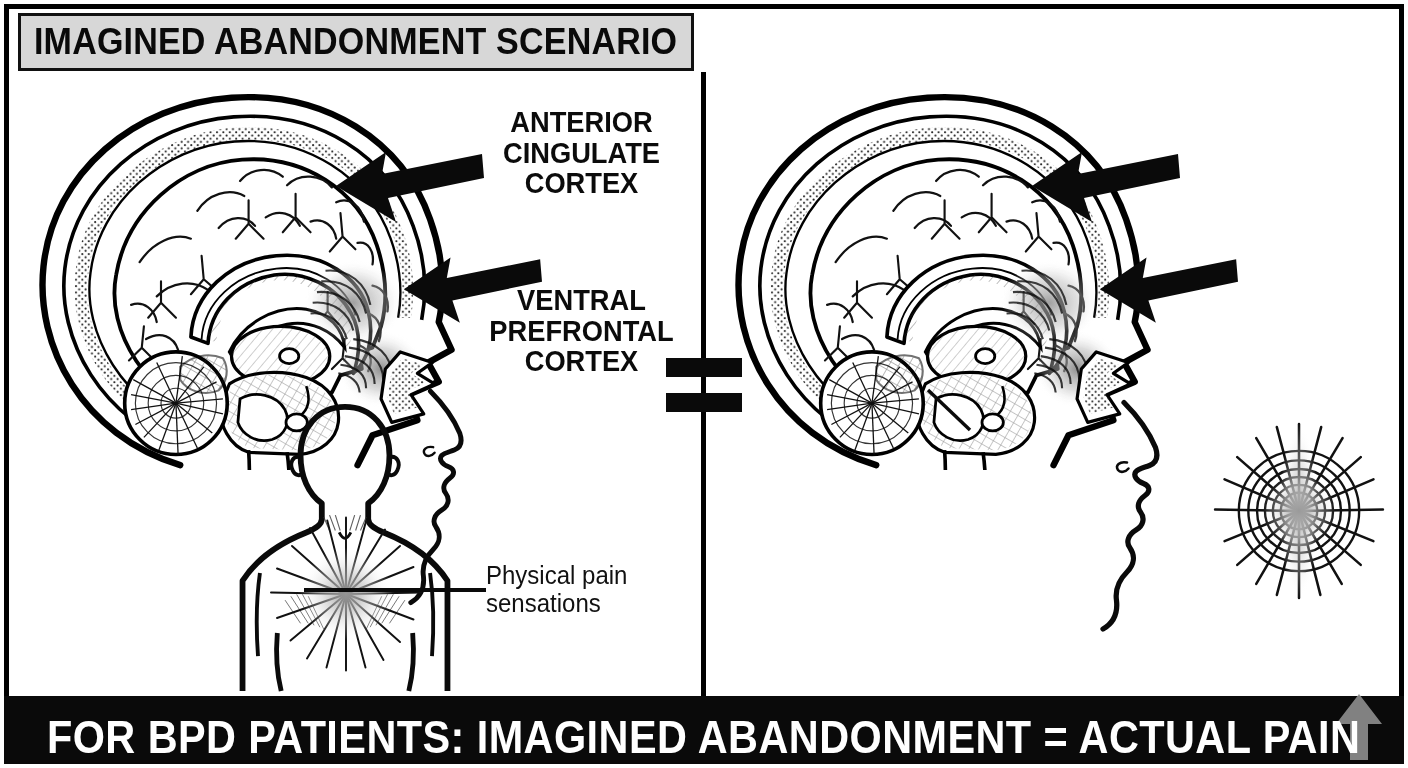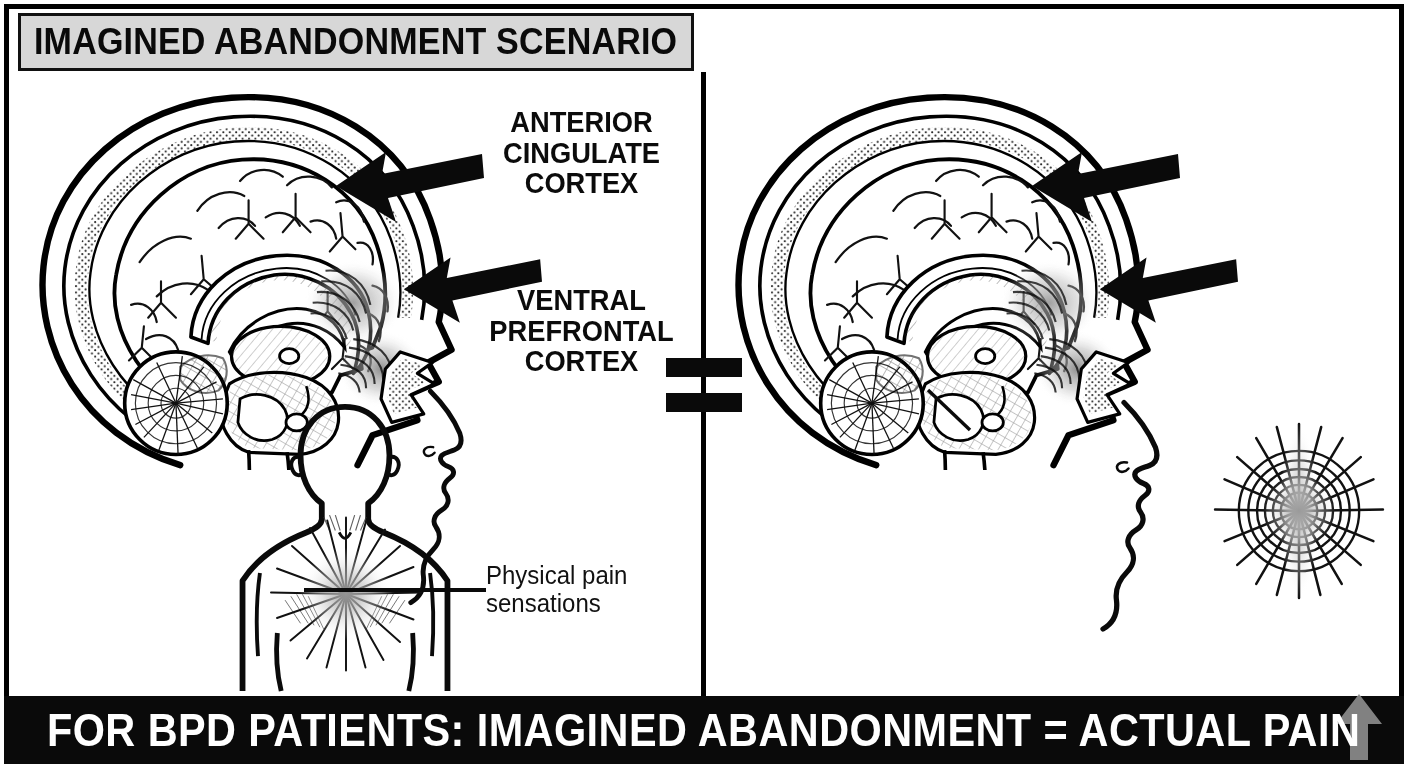--- a/index.html
+++ b/index.html
@@ -74,21 +74,21 @@
 
   
   #bottom-banner {
     position: absolute;
     left: 4px;
     top: 696px;
     width: 1400px;
     height: 68px;
     background: #0a0a0a;
     display: flex;
-    align-items: center;
+    align-items: flex-end;
     justify-content: center;
     overflow: hidden;
   }
   #bottom-banner-text {
     font-family: "Liberation Sans Narrow", "Liberation Sans", sans-serif;
     font-weight: bold;
     font-size: 46px;
     color: #ffffff;
     white-space: nowrap;
     transform: scaleX(0.90);

